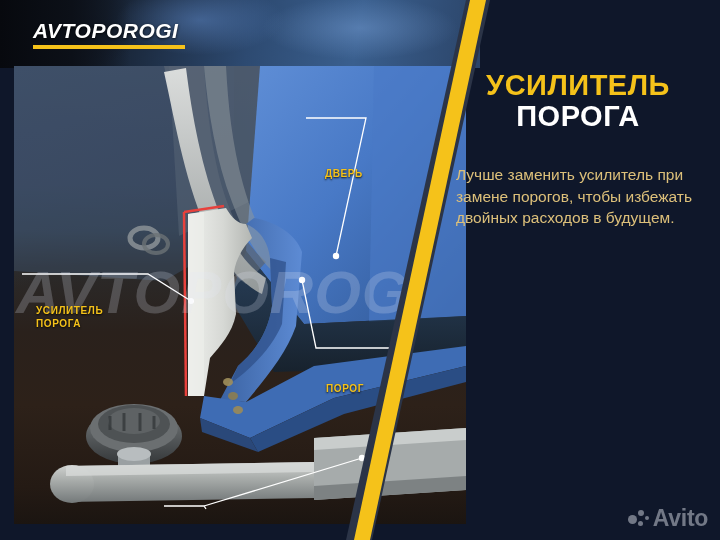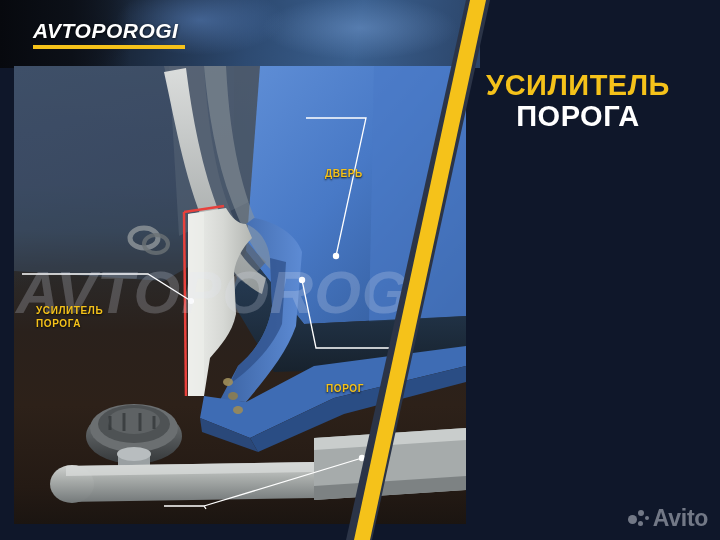--- a/index.html
+++ b/index.html
@@ -302,20 +302,21 @@
     <polygon points="470,0 486,0 370,540 354,540" fill="#f5c21a"></polygon>
   </svg>
 
   <div class="watermark">AVTOPOROGI</div>
 
   <div class="text-panel">
     <div class="title">
       <div class="title-line1">УСИЛИТЕЛЬ</div>
       <div class="title-line2">ПОРОГА</div>
     </div>
+    <div class="para p3">Лучше заменить усилитель при замене порогов, чтобы избежать двойных расходов в будущем.</div>
   </div>
 
   <div class="avito">
     <span class="avito-dots">
       <i class="d1"></i>
         <i class="d2"></i>
         <i class="d3"></i>
         <i class="d4"></i>
     </span>
     <span class="avito-text">Avito</span>

